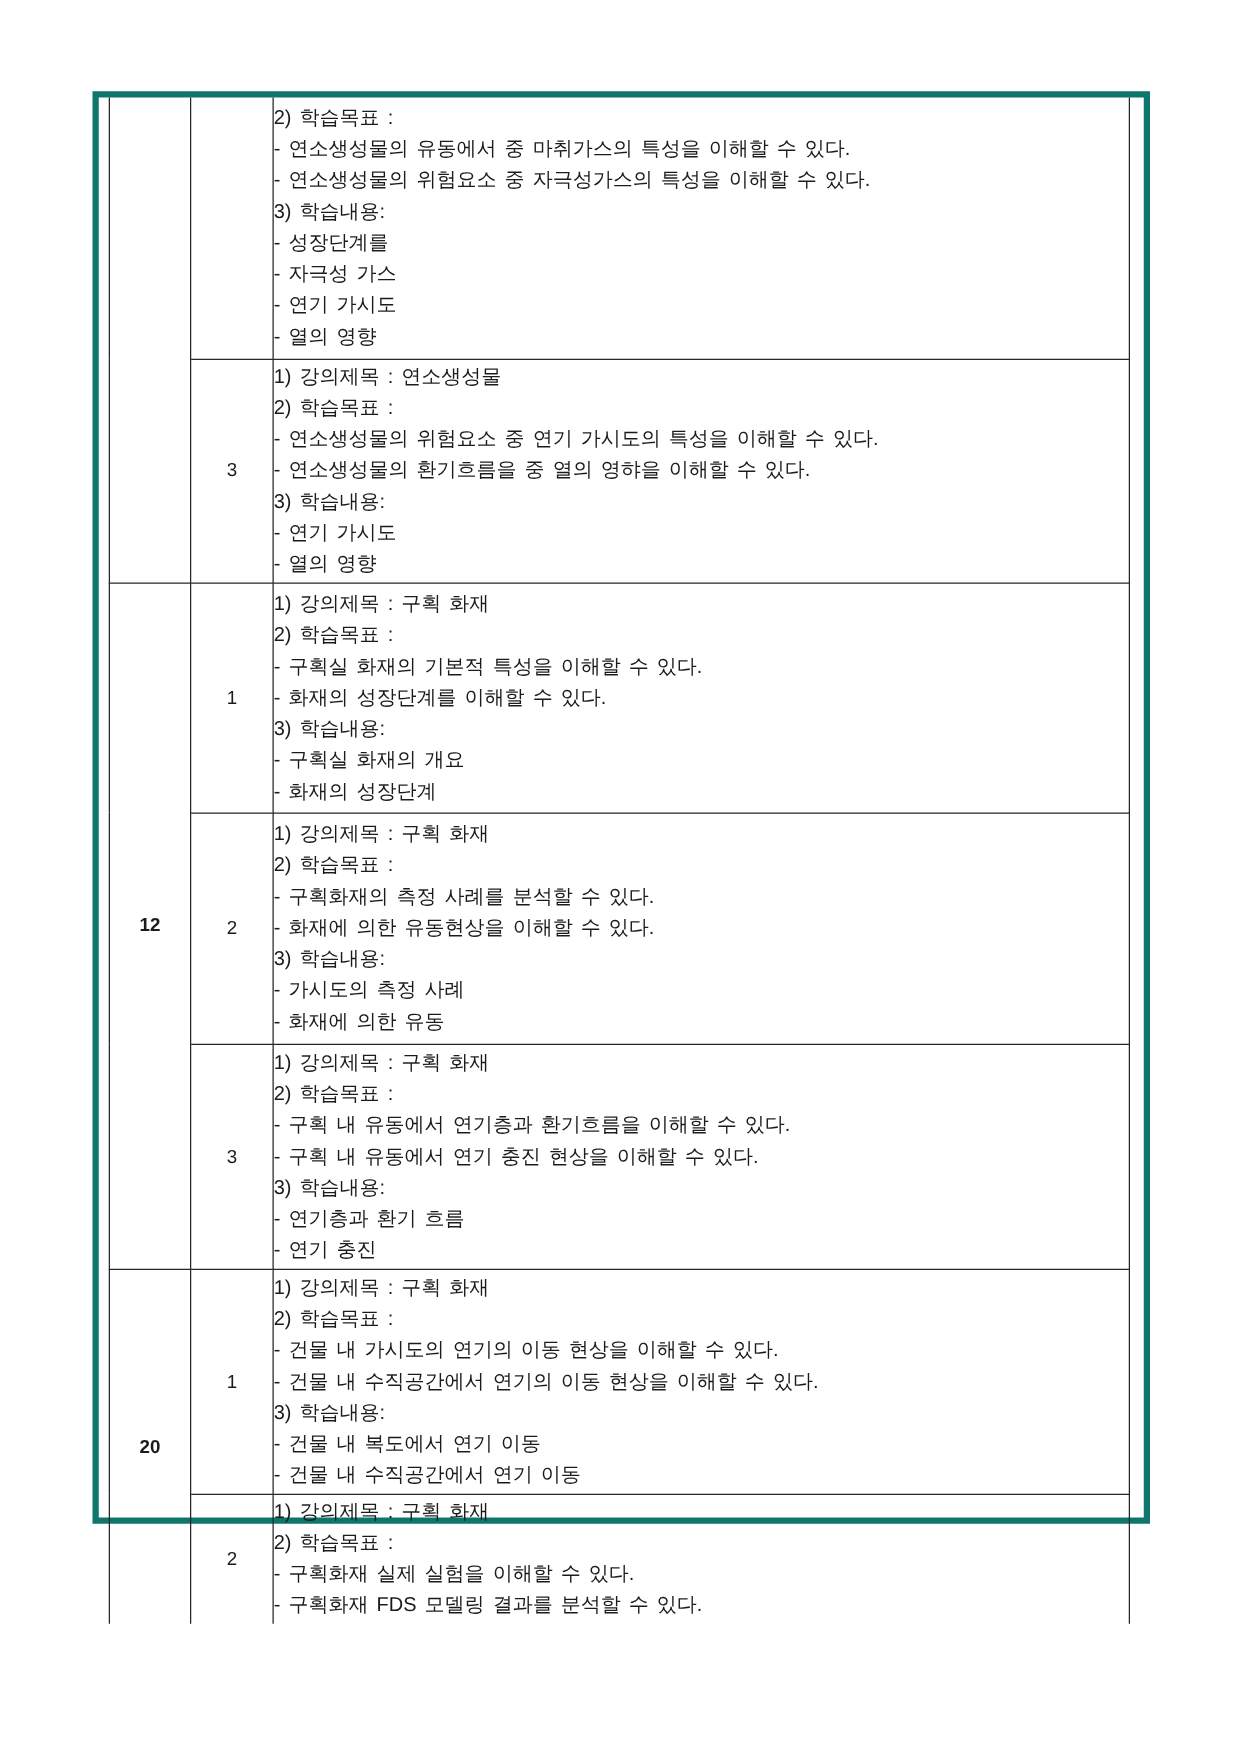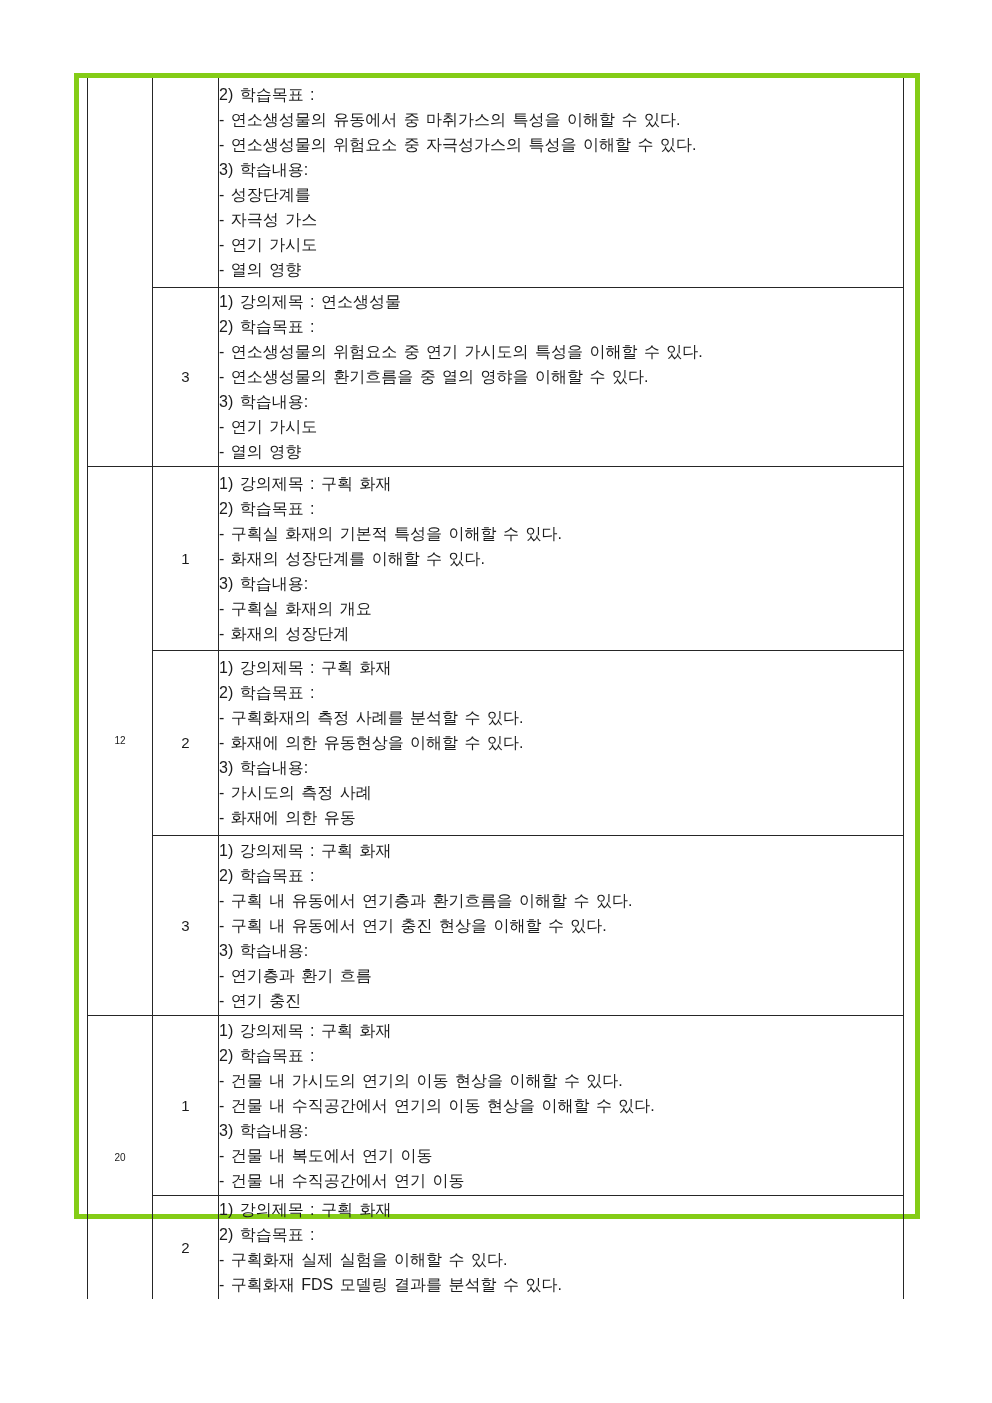--- a/index.html
+++ b/index.html
@@ -11,21 +11,21 @@
     overflow: hidden;
     font-family: "Liberation Sans", "DejaVu Sans", sans-serif;
     color: #1b1b1b;
   }
   .page-frame {
     position: absolute;
     left: 74px;
     top: 73px;
     width: 846px;
     height: 1146px;
-    border: 5px solid #84cc16;
+    border: 5px solid #0f766e;
     box-sizing: border-box;
     background: #ffffff;
   }
   table.sched {
     position: absolute;
     left: 8px;
     top: 0;
     width: 816px;
     height: 1221px;
     border-collapse: collapse;
@@ -37,22 +37,22 @@
   table.sched col.c-session { width: 66px; }
   table.sched col.c-content { width: 685px; }
   table.sched td {
     border: 1.5px solid #262626;
     padding: 0;
     vertical-align: middle;
     overflow: hidden;
   }
   td.week {
     text-align: center;
-    font-weight: normal;
-    font-size: 10px;
+    font-weight: bold;
+    font-size: 15px;
   }
   td.session {
     text-align: center;
     font-weight: normal;
     font-size: 15px;
   }
   td.content {
     padding: 2px 8px 2px 7px;
   }
   td.content .line {

